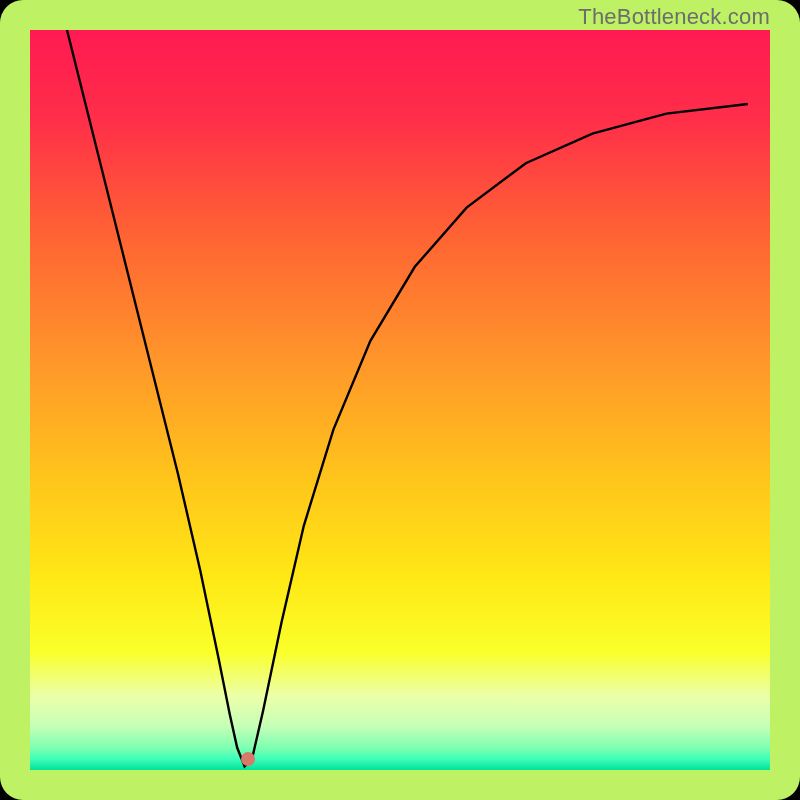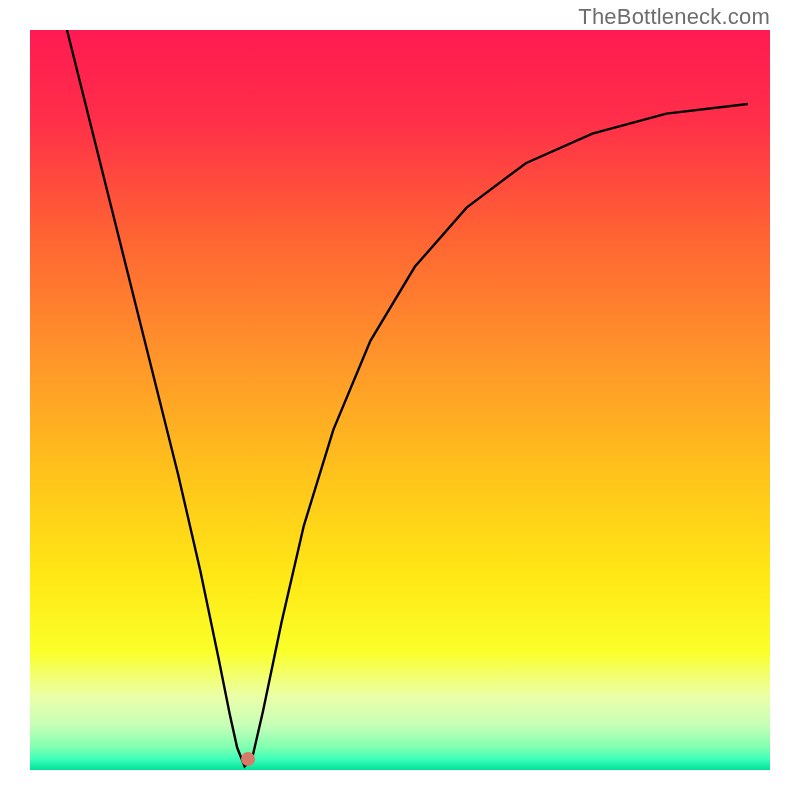--- a/index.html
+++ b/index.html
@@ -10,21 +10,22 @@
     background: #000;
     overflow: hidden;
     font-family: Arial, Helvetica, sans-serif;
   }
   .frame {
     position: absolute;
     top: 0;
     left: 0;
     width: 800px;
     height: 800px;
-    background: #ffffff;
+    background: #bef264;
+    border-radius: 23px;
   }
   .plot {
     position: absolute;
     top: 30px;
     left: 30px;
     width: 740px;
     height: 740px;
     overflow: hidden;
   }
   .gradient {

